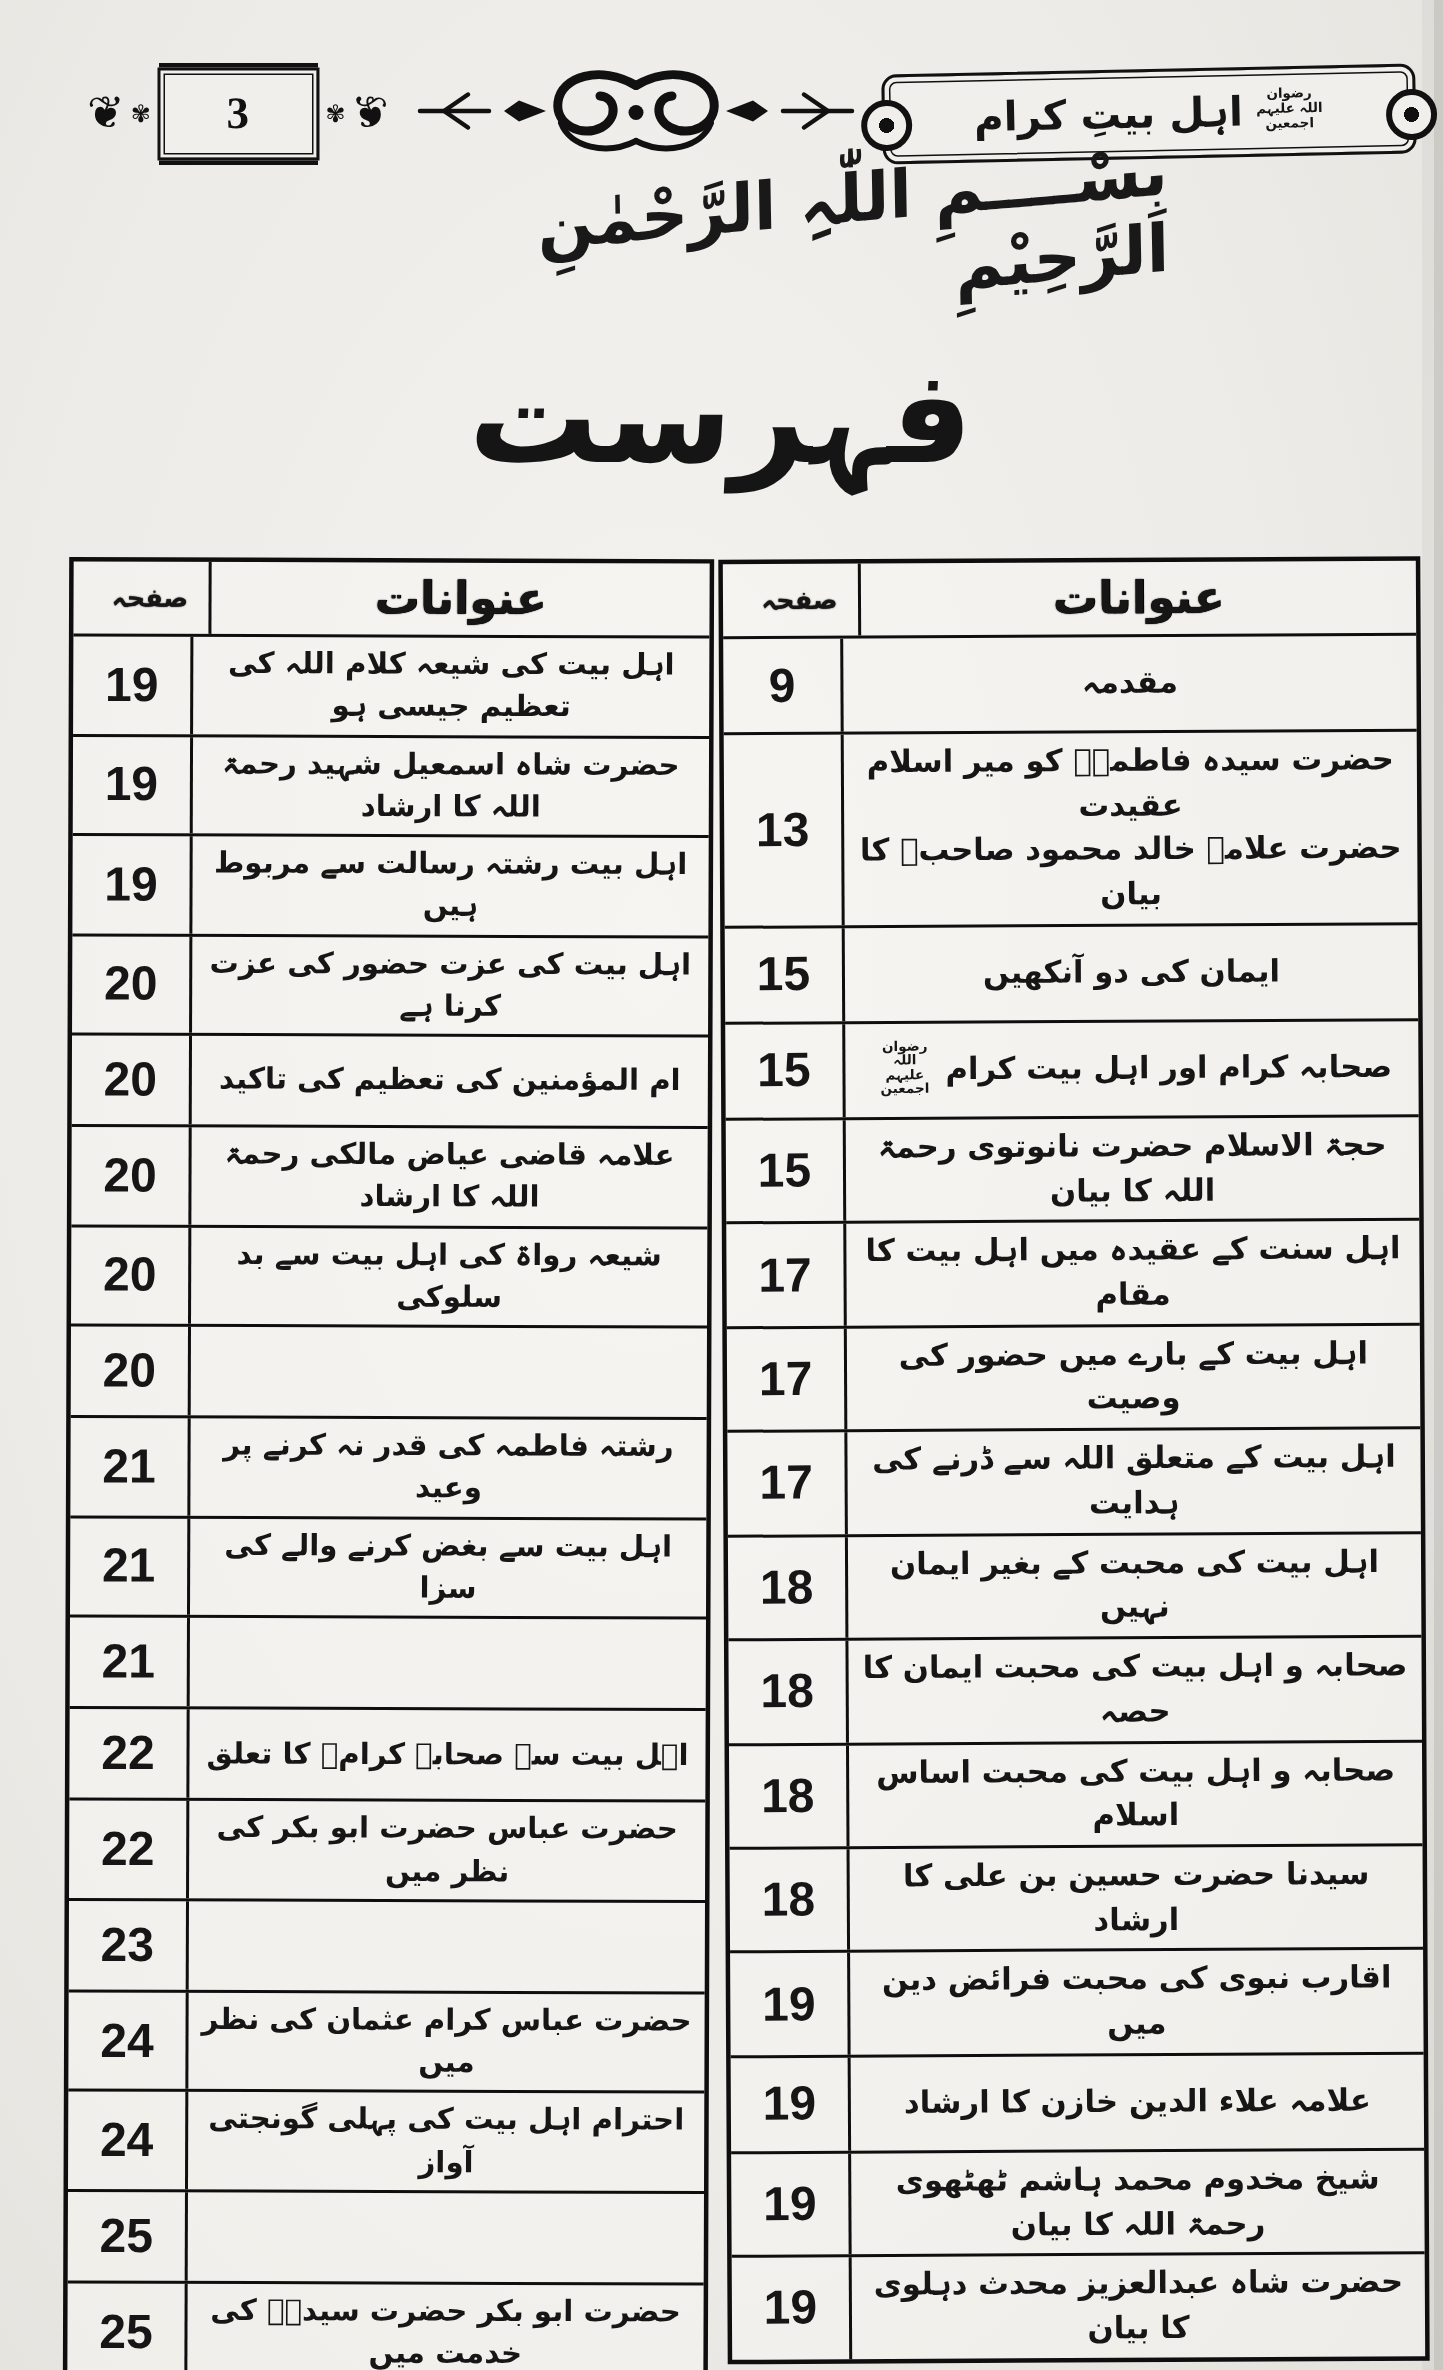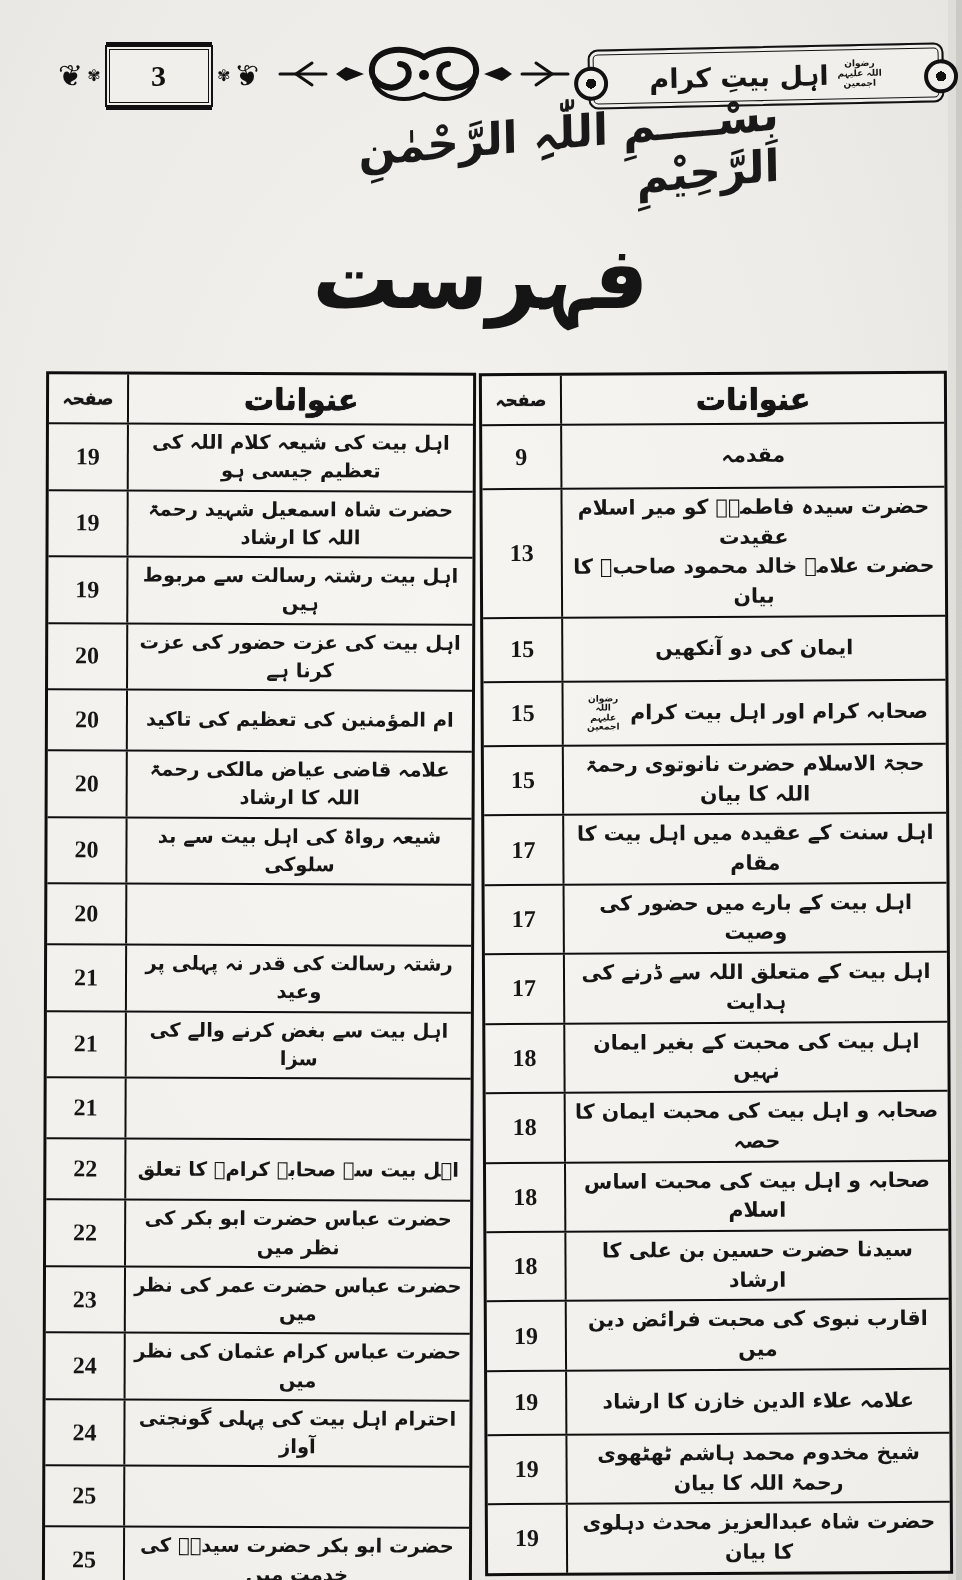--- a/index.html
+++ b/index.html
@@ -84,29 +84,30 @@
     border:3px solid #0e0e0e;background:rgba(247,246,243,.55);
   }
   .toc-table.left{width:424px;transform:rotate(.2deg);}
   .toc-table.right{width:462px;transform:rotate(-.3deg);}
   .t-row{display:flex;border-bottom:2px solid #0e0e0e;}
   .t-row:last-child{border-bottom:none;}
   .t-header{min-height:48px;}
   .cell-page{
     flex:0 0 78px;border-right:2px solid #0e0e0e;
     display:flex;align-items:center;justify-content:center;
-    font-family:Liberation Serif, serif;font-weight:bold;font-size:24px;
+    font-family:Liberation Sans, sans-serif;font-weight:bold;font-size:32px;
   }
   .cell-title{
     flex:1 1 auto;display:flex;align-items:center;justify-content:center;
     direction:rtl;text-align:center;padding:4px 8px;
   }
   .t-header .cell-page{
     font-family:"DejaVu Sans", sans-serif;font-size:17px;font-weight:bold;direction:rtl;
     text-shadow:0 0 1px #000;
+    padding-left:12px;
   }
   .t-header .cell-title{
     font-size:30px;font-weight:bold;text-shadow:0 0 1px #000, 0.5px 0 0 #000;
   }
   .toc-table .t-row.body{min-height:59px;}
   .toc-table.right .t-row.body{min-height:62px;}
   .toc-table.right .t-row.tall{min-height:126px;}
   .row-title{
     font-size:19.5px;font-weight:bold;line-height:1.45;white-space:pre-line;
   }
@@ -210,21 +211,21 @@
           <div class="cell-title">
             <span class="row-title" dir="rtl">شیعہ رواۃ کی اہل بیت سے بد سلوکی</span>
           </div>
         </div>
         <div class="t-row body">
           <div class="cell-page">20</div>
         </div>
         <div class="t-row body">
           <div class="cell-page">21</div>
           <div class="cell-title">
-            <span class="row-title" dir="rtl">رشتہ رسالت کی قدر نہ پہلی پر وعید</span>
+            <span class="row-title" dir="rtl">رشتہ فاطمہ کی قدر نہ کرنے پر وعید</span>
           </div>
         </div>
         <div class="t-row body">
           <div class="cell-page">21</div>
           <div class="cell-title">
             <span class="row-title" dir="rtl">اہل بیت سے بغض کرنے والے کی سزا</span>
           </div>
         </div>
         <div class="t-row body">
           <div class="cell-page">21</div>
@@ -236,23 +237,20 @@
           </div>
         </div>
         <div class="t-row body">
           <div class="cell-page">22</div>
           <div class="cell-title">
             <span class="row-title" dir="rtl">حضرت عباس حضرت ابو بکر کی نظر میں</span>
           </div>
         </div>
         <div class="t-row body">
           <div class="cell-page">23</div>
-          <div class="cell-title">
-            <span class="row-title" dir="rtl">حضرت عباس حضرت عمر کی نظر میں</span>
-          </div>
         </div>
         <div class="t-row body">
           <div class="cell-page">24</div>
           <div class="cell-title">
             <span class="row-title" dir="rtl">حضرت عباس کرام عثمان کی نظر میں</span>
           </div>
         </div>
         <div class="t-row body">
           <div class="cell-page">24</div>
           <div class="cell-title">

